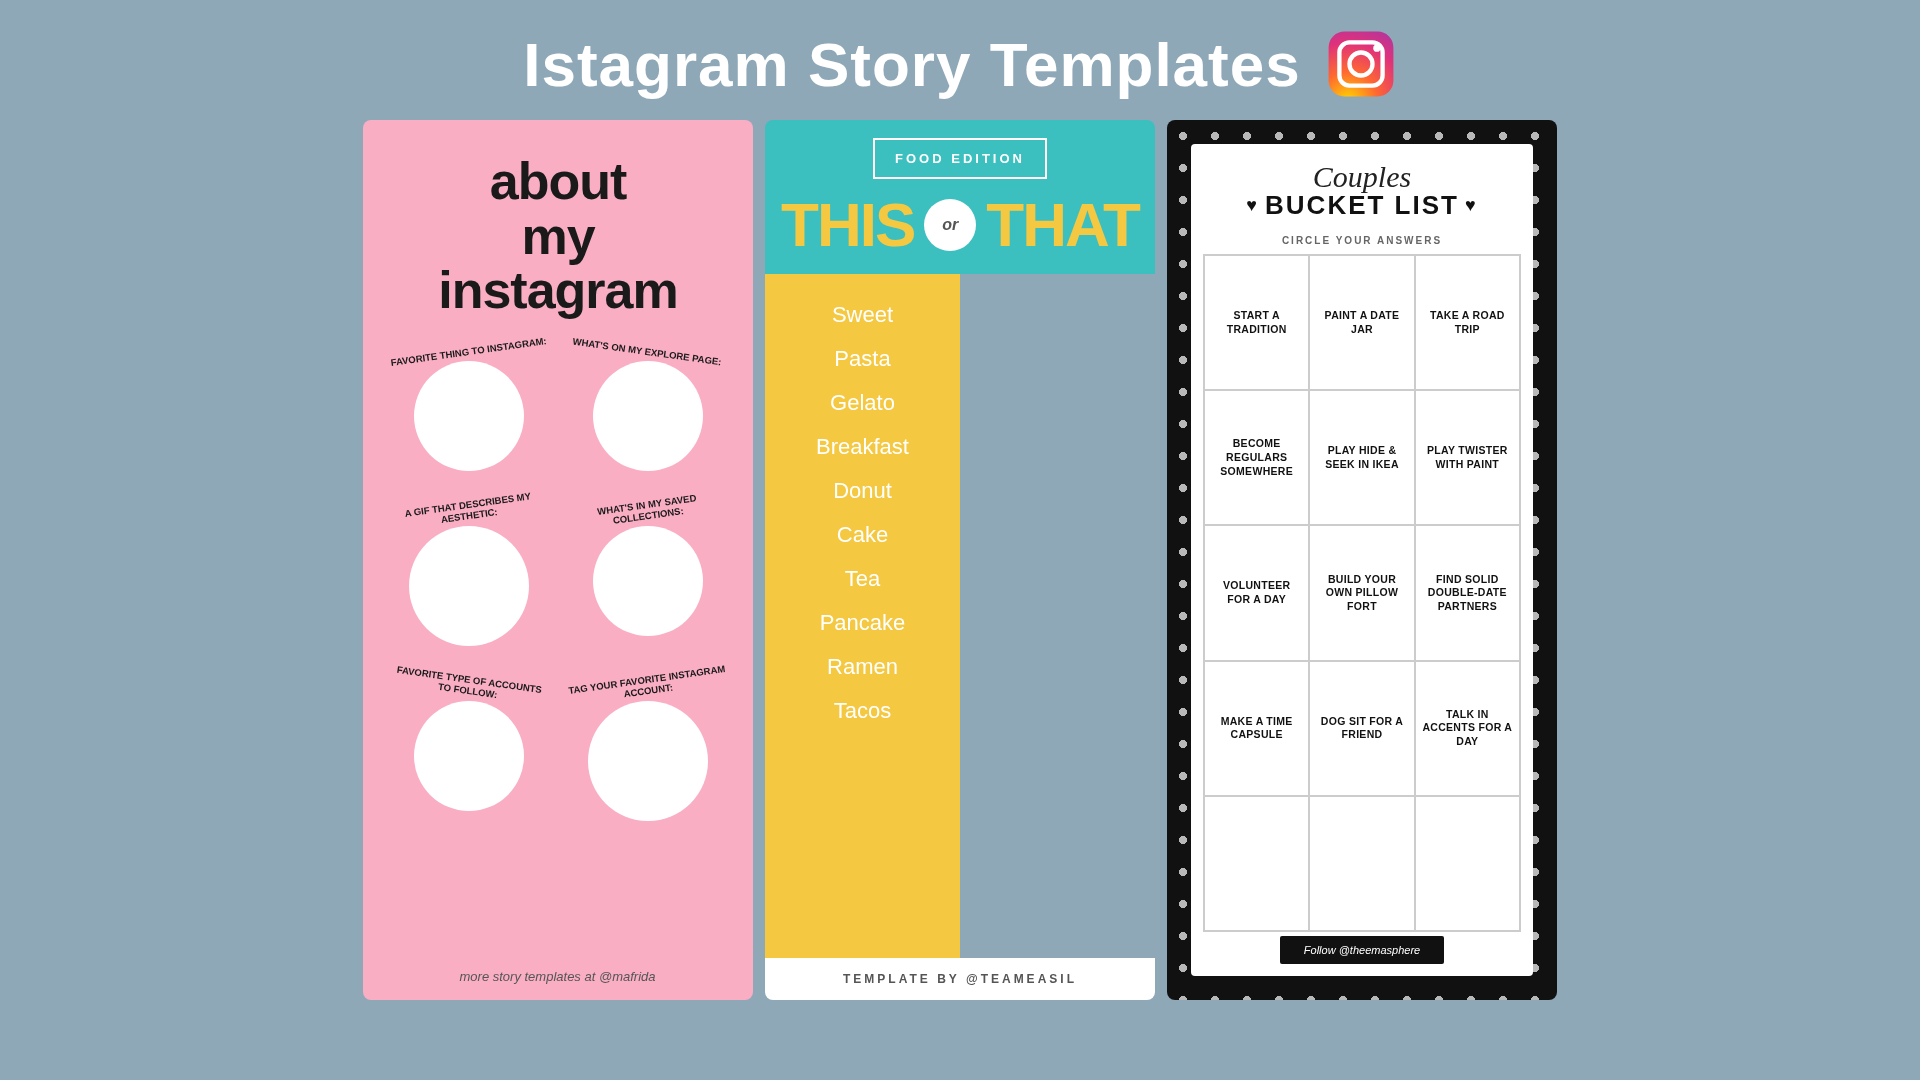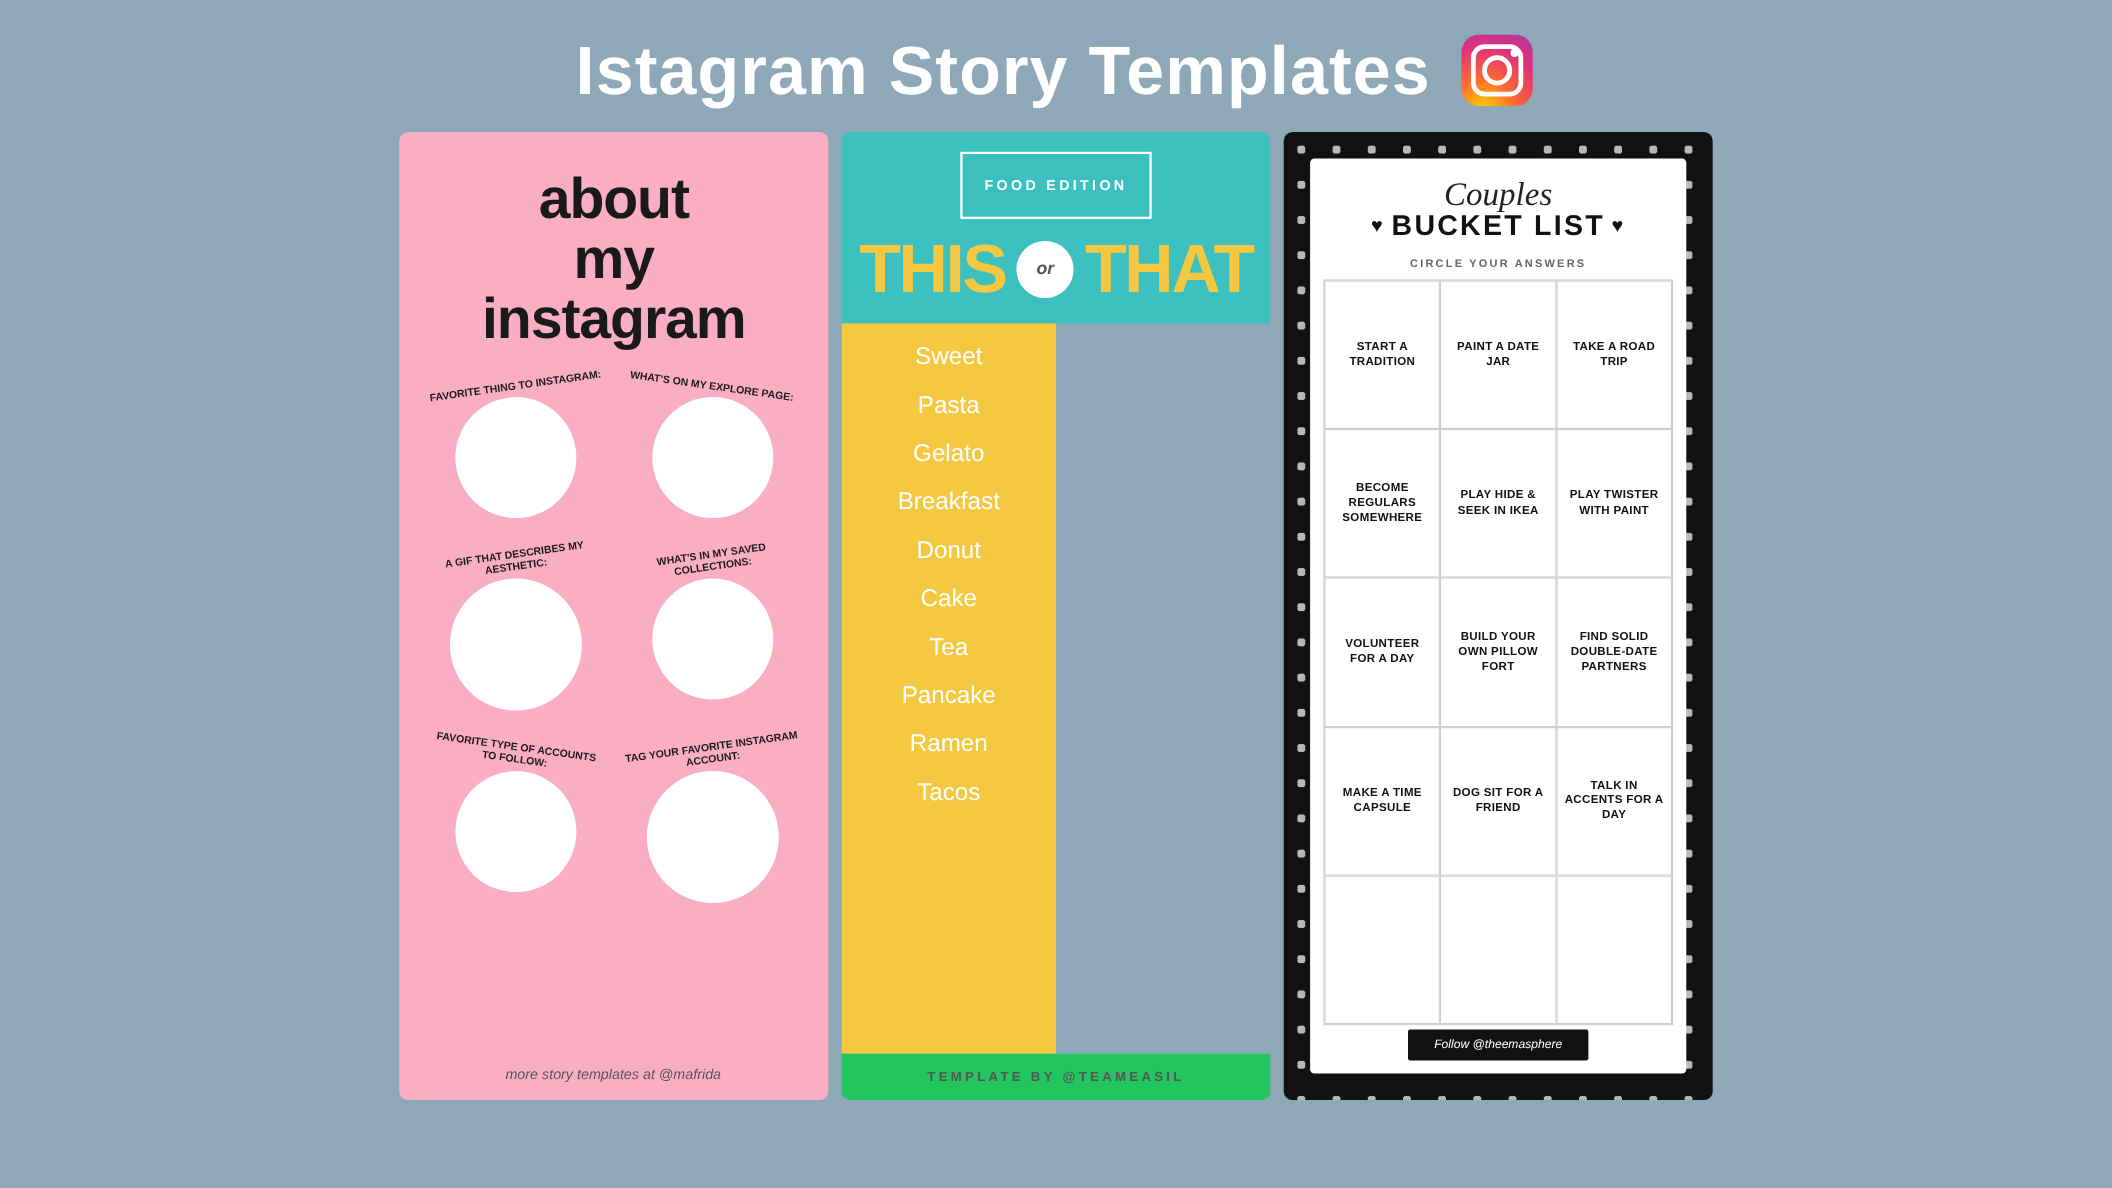--- a/index.html
+++ b/index.html
@@ -138,21 +138,21 @@
       width: 100%;
       background: #3cbfbf;
       padding: 18px 16px 0 16px;
       display: flex;
       flex-direction: column;
       align-items: center;
     }
     .food-edition-badge {
       border: 2px solid white;
       color: white;
-      padding: 21px 20px;
+      padding: 11px 20px;
       font-size: 13px;
       letter-spacing: 3px;
       font-weight: 600;
       margin-bottom: 10px;
     }
     .this-or-that-row {
       display: flex;
       align-items: center;
       gap: 10px;
       margin-bottom: 14px;
@@ -189,41 +189,41 @@
       flex-direction: row;
       width: 100%;
       flex: 1;
     }
     .col-left {
       width: 50%;
       background: #f5c842;
       display: flex;
       flex-direction: column;
       align-items: center;
-      padding: 8px 0;
+      padding: 19px 0;
     }
     .col-right {
       width: 50%;
       background: #3cbfbf;
       display: flex;
       flex-direction: column;
       align-items: center;
       padding: 8px 0;
     }
     .food-item {
       font-size: 22px;
       color: white;
       font-weight: 500;
       padding: 9px 0;
       text-align: center;
       font-family: Arial, sans-serif;
     }
     .card2-footer {
       width: 100%;
-      background: #22c55e;
+      background: #ffffff;
       text-align: center;
       padding: 14px;
       font-size: 12px;
       letter-spacing: 3px;
       color: #555;
       font-weight: 600;
     }
 
     
     .card3 {

